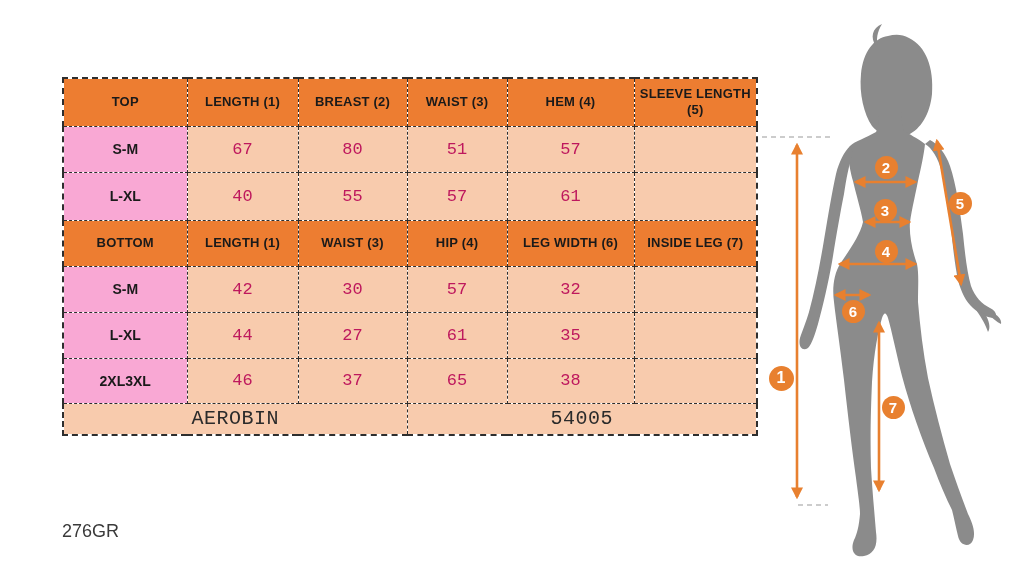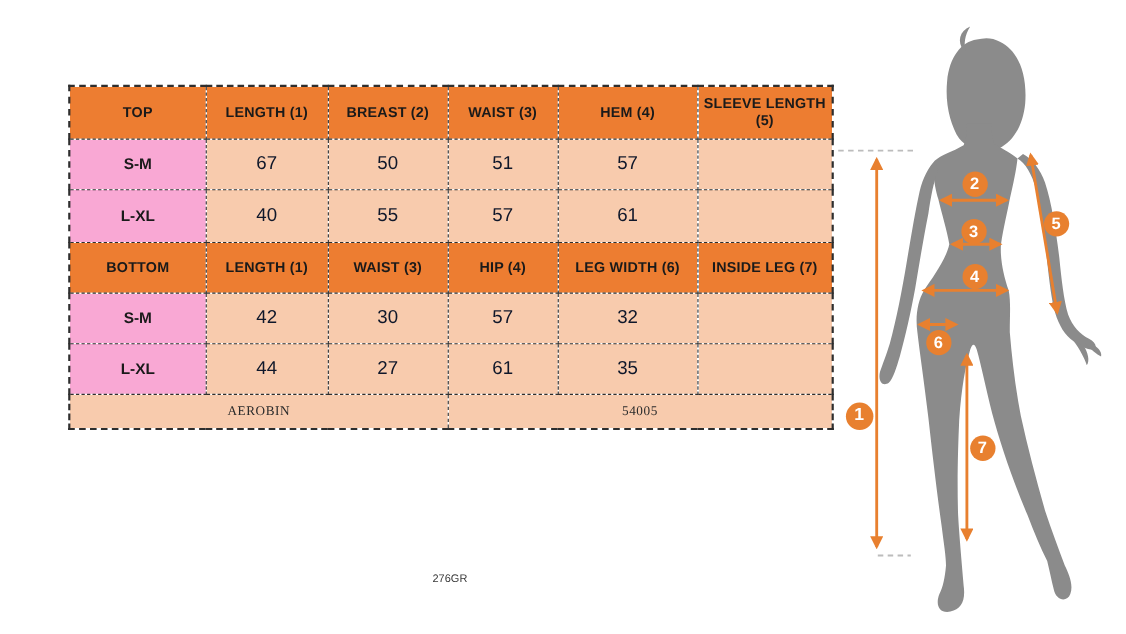--- a/index.html
+++ b/index.html
@@ -23,33 +23,33 @@
   td.hd {
     background:#ED7D31; color:#1a1a1a;
     font-weight:bold; font-size:13px; line-height:1.25;
     letter-spacing:0.2px;
   }
   td.sz {
     background:#f9a8d4; color:#1a1a1a;
     font-weight:bold; font-size:14px;
   }
   td.val {
-    background:#F8CBAD; color:#0f172a;
-    font-family:Liberation Sans, sans-serif; font-size:17px; font-weight:400;
+    background:#F8CBAD; color:#be185d;
+    font-family:Liberation Mono, monospace; font-size:17px; font-weight:400;
   }
   td.footval {
     background:#F8CBAD; color:#2b2b2b;
-    font-family:Liberation Serif, serif; font-size:12px; letter-spacing:0.5px;
+    font-family:Liberation Mono, monospace; font-size:20px; letter-spacing:0.5px;
   }
   tr.h48 { height:48px; } tr.h46 { height:46px; } tr.h45 { height:45px; }
   tr.h37 { height:37px; } tr.h32 { height:32px; }
 
   .sku-note {
     position:absolute; left:62px; top:521px; width:694px;
-    text-align:center; font-size:10px; color:#3a3a3a;
+    text-align:left; font-size:18px; color:#3a3a3a;
     font-family:"Liberation Sans", sans-serif;
   }
 
   
   .figure-wrap { position:absolute; left:754px; top:16px; width:270px; height:560px; }
   .figure-wrap svg { position:absolute; left:0; top:0; }
   .marker {
     position:absolute; width:23px; height:23px; margin-left:-11.5px; margin-top:-11.5px;
     border-radius:50%; background:#E8802F; color:#ffffff;
     font-family:"Liberation Sans", sans-serif; font-weight:bold; font-size:15px;
@@ -83,21 +83,21 @@
         <td class="hd">TOP</td>
         <td class="hd">LENGTH (1)</td>
         <td class="hd">BREAST (2)</td>
         <td class="hd">WAIST (3)</td>
         <td class="hd">HEM (4)</td>
         <td class="hd">SLEEVE LENGTH (5)</td>
       </tr>
       <tr class="h46">
         <td class="sz">S-M</td>
         <td class="val">67</td>
-        <td class="val">50</td>
+        <td class="val">80</td>
         <td class="val">51</td>
         <td class="val">57</td>
         <td class="val"></td>
       </tr>
       <tr class="h48">
         <td class="sz">L-XL</td>
         <td class="val">40</td>
         <td class="val">55</td>
         <td class="val">57</td>
         <td class="val">61</td>
@@ -118,20 +118,28 @@
         <td class="val">57</td>
         <td class="val">32</td>
         <td class="val"></td>
       </tr>
       <tr class="h46">
         <td class="sz">L-XL</td>
         <td class="val">44</td>
         <td class="val">27</td>
         <td class="val">61</td>
         <td class="val">35</td>
+        <td class="val"></td>
+      </tr>
+      <tr class="h45">
+        <td class="sz">2XL3XL</td>
+        <td class="val">46</td>
+        <td class="val">37</td>
+        <td class="val">65</td>
+        <td class="val">38</td>
         <td class="val"></td>
       </tr>
       <tr class="h32">
         <td class="footval" colspan="3">AEROBIN</td>
         <td class="footval" colspan="3">54005</td>
       </tr>
     </tbody>
   </table>
 
   <div class="sku-note">276GR</div>

